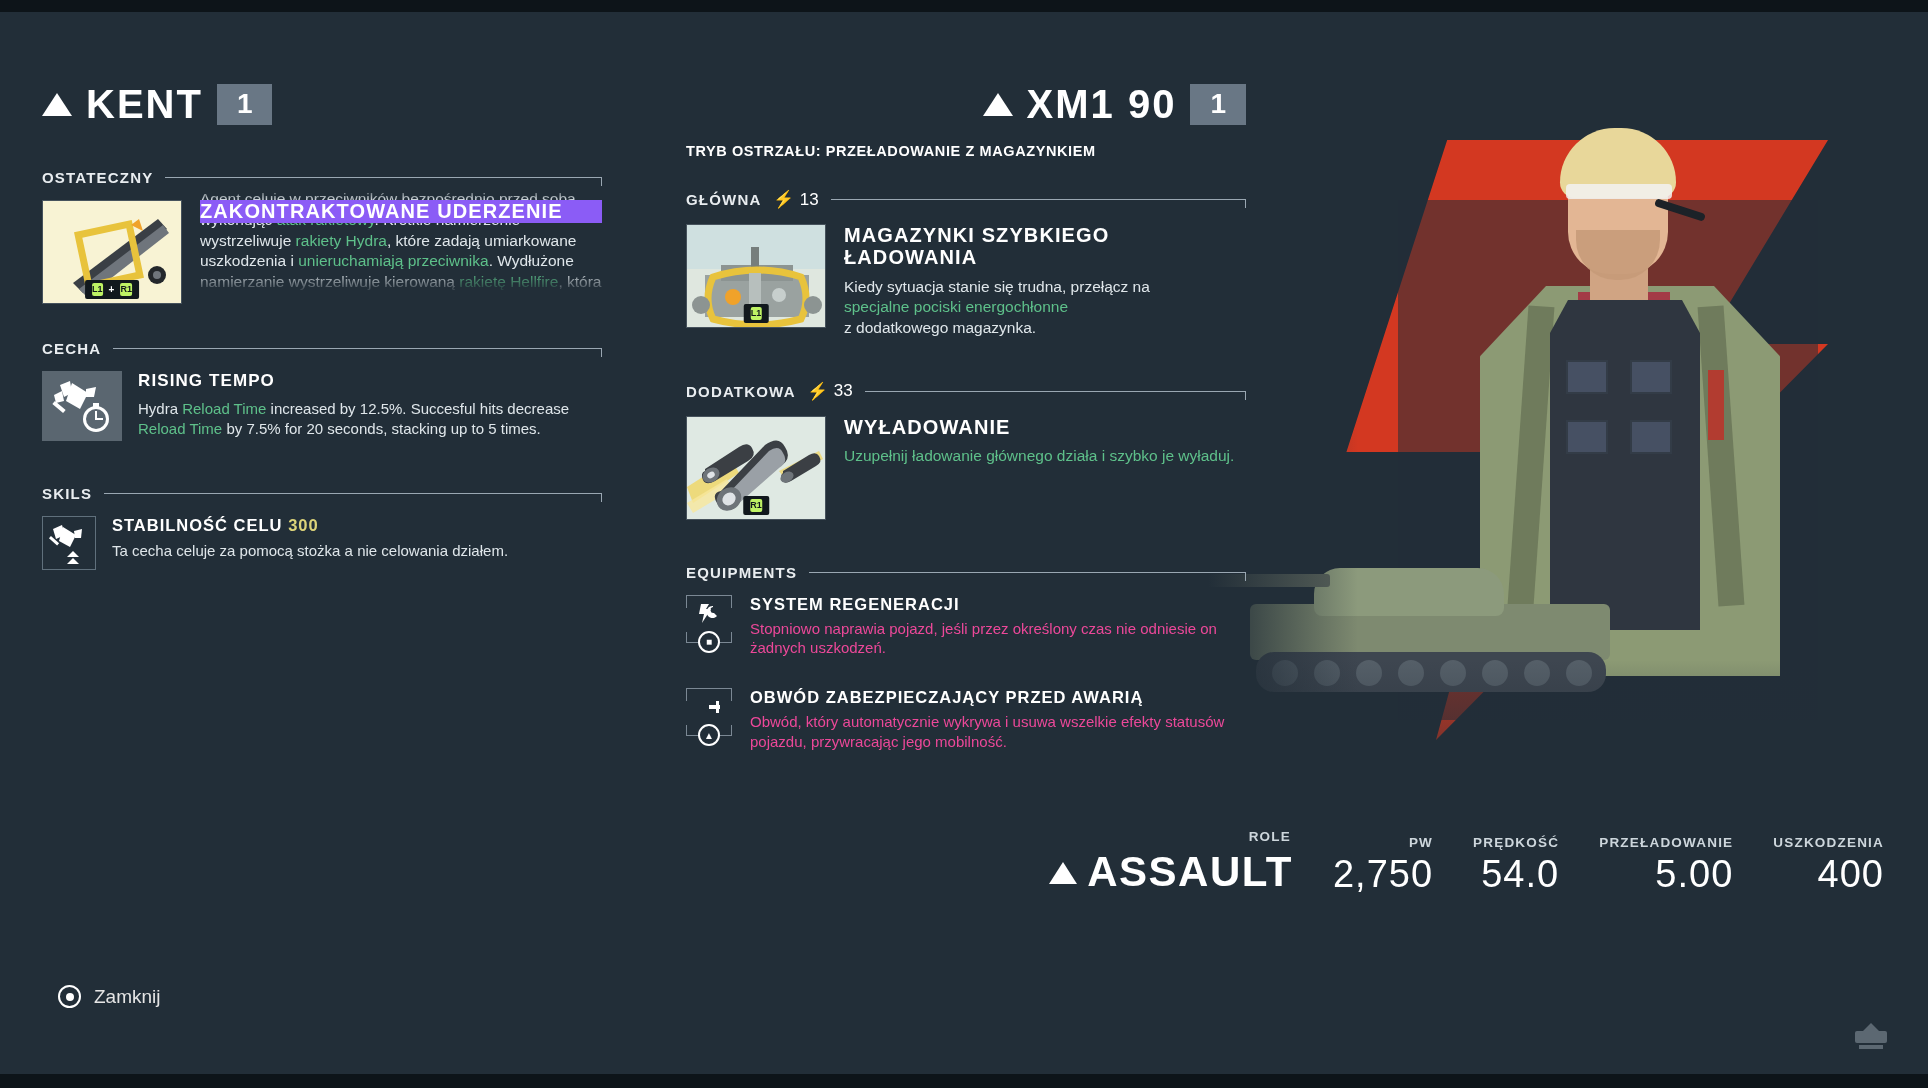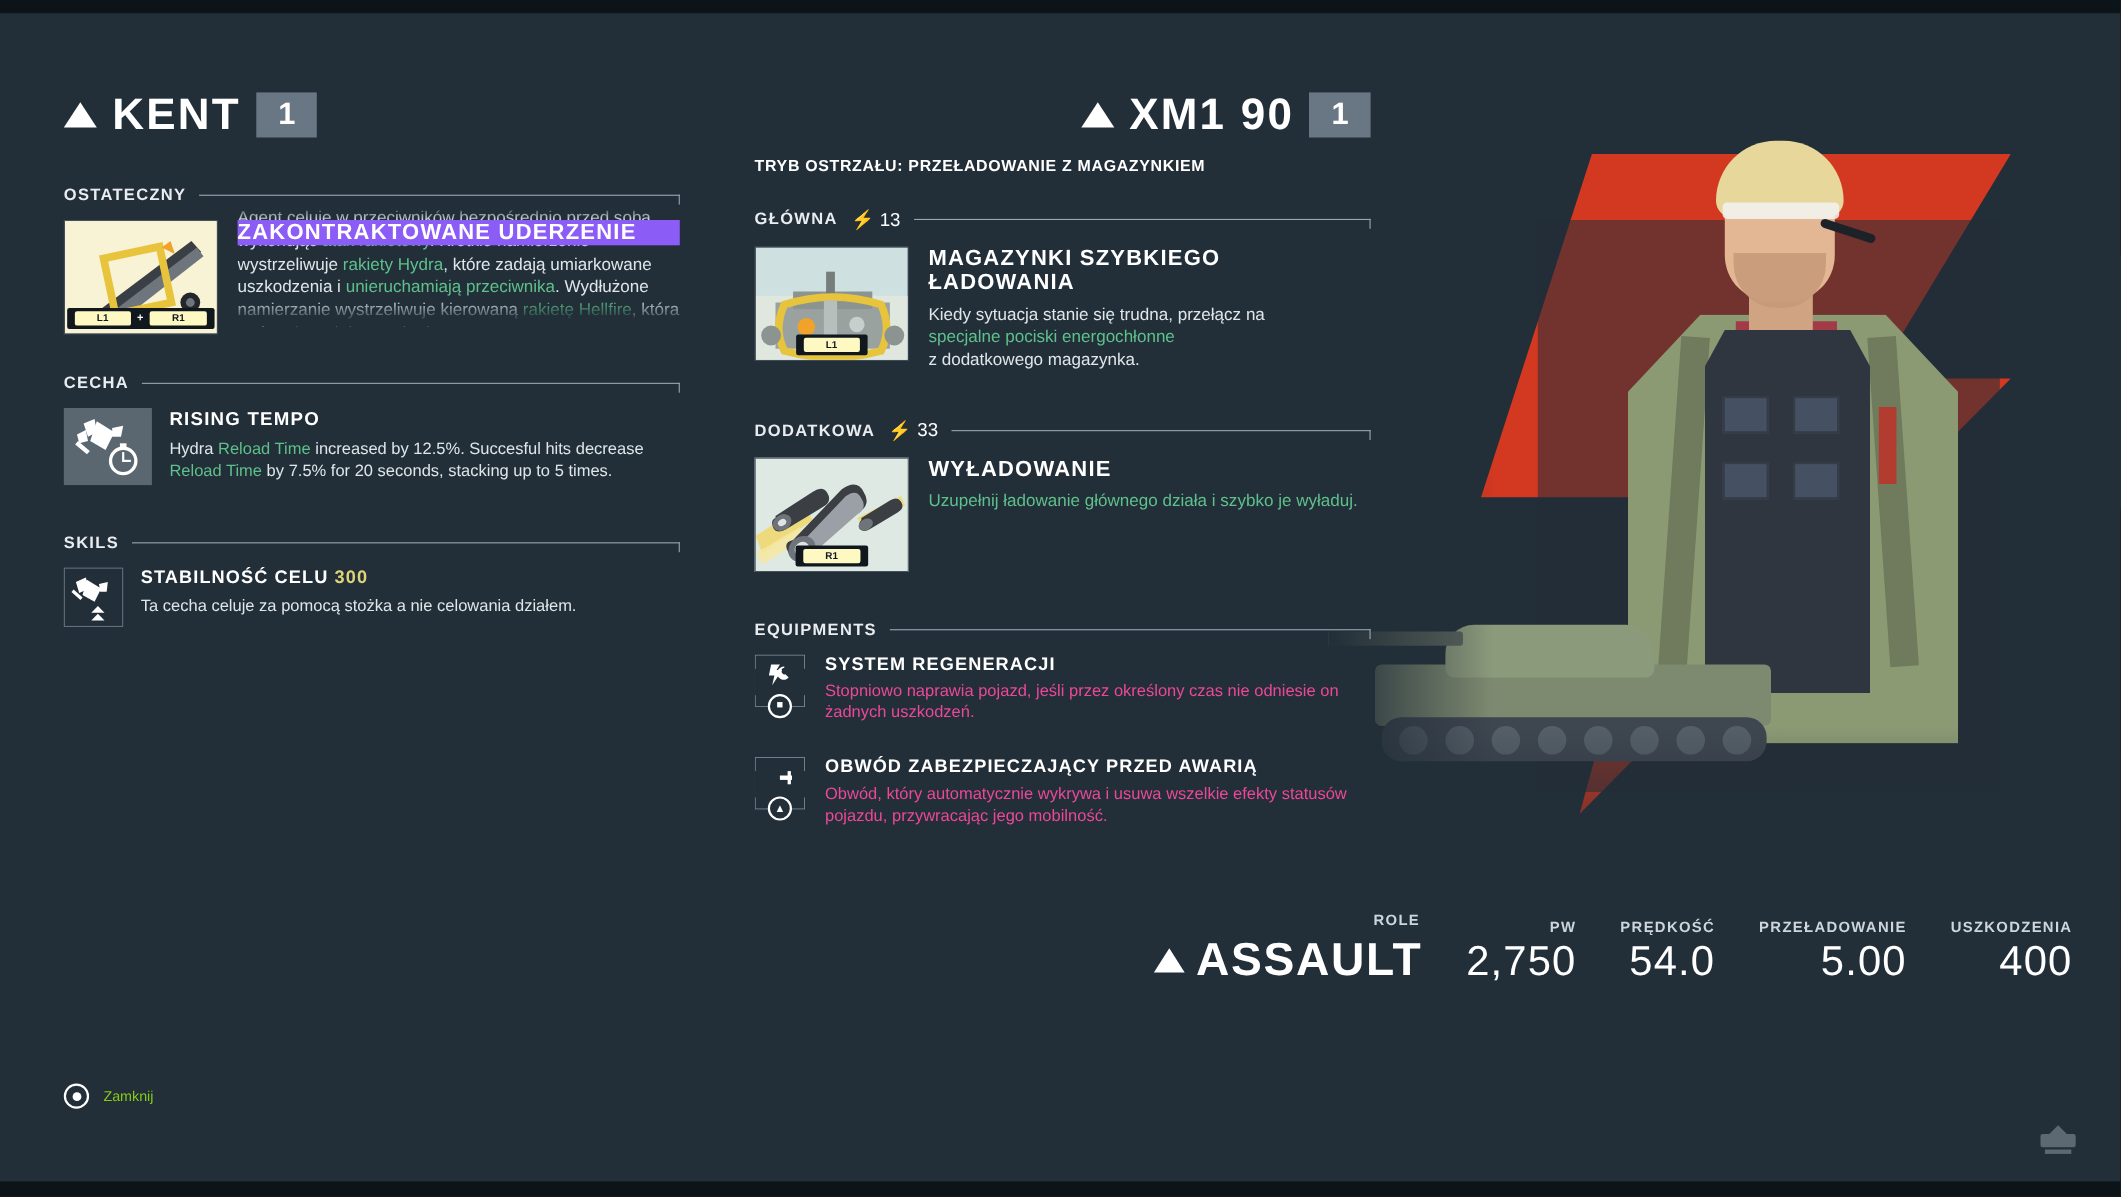--- a/index.html
+++ b/index.html
@@ -212,23 +212,23 @@
     transform: translateX(-50%);
     background: #11181d;
     color: #fff;
     font-size: 10px;
     font-weight: bold;
     padding: 3px 7px;
     display: flex; align-items: center; gap: 6px;
     border-radius: 2px;
   }
   .kb .key {
-    background: #fef9c3; color: #11181d;
+    background: #bef264; color: #11181d;
     border-radius: 2px;
-    padding: 0 20px;
+    padding: 0 0;
     font-size: 9px;
     line-height: 13px;
   }
   .abil-text { flex: 1; min-width: 0; }
   .abil-title {
     color: #ffffff;
     font-size: 20px;
     font-weight: bold;
     letter-spacing: 1.1px;
     line-height: 1.12;
@@ -348,21 +348,21 @@
   }
   .close .ring {
     width: 23px; height: 23px; border-radius: 50%;
     border: 2px solid #ffffff;
     display:flex; align-items:center; justify-content:center;
   }
   .close .ring i {
     width: 8px; height: 8px; border-radius: 50%; background: #ffffff;
     display:block;
   }
-  .close .txt { color:#84cc16; font-size:13px; }
+  .close .txt { color:#e5e5e5; font-size:19px; }
 
   
   .watermark {
     position:absolute; right:36px; bottom:30px;
     width:42px; height:42px; opacity:.55; z-index:30;
     display:flex; align-items:center; justify-content:center;
   }
 </style>
 </head>
 <body>
@@ -408,21 +408,21 @@
       <div class="wheel" style="left:272px"></div>
       <div class="wheel" style="left:314px"></div>
       <div class="wheel" style="left:356px"></div>
       <div class="wheel" style="left:398px"></div>
     </div>
 
     <div class="hero-fade"></div>
     <div class="hero-fade-left"></div>
   </div>
 
-  <div class="col" style="left:58px; top:82px; width:560px;">
+  <div class="col" style="left:42px; top:82px; width:560px;">
 
     <div class="title-row">
       <div class="tri"></div>
       <div class="big-name">KENT</div>
       <div class="lvl-badge">1</div>
     </div>
 
     <div style="margin-top:42px;">
       <div class="sec-head">
         <span class="label">OSTATECZNY</span>

